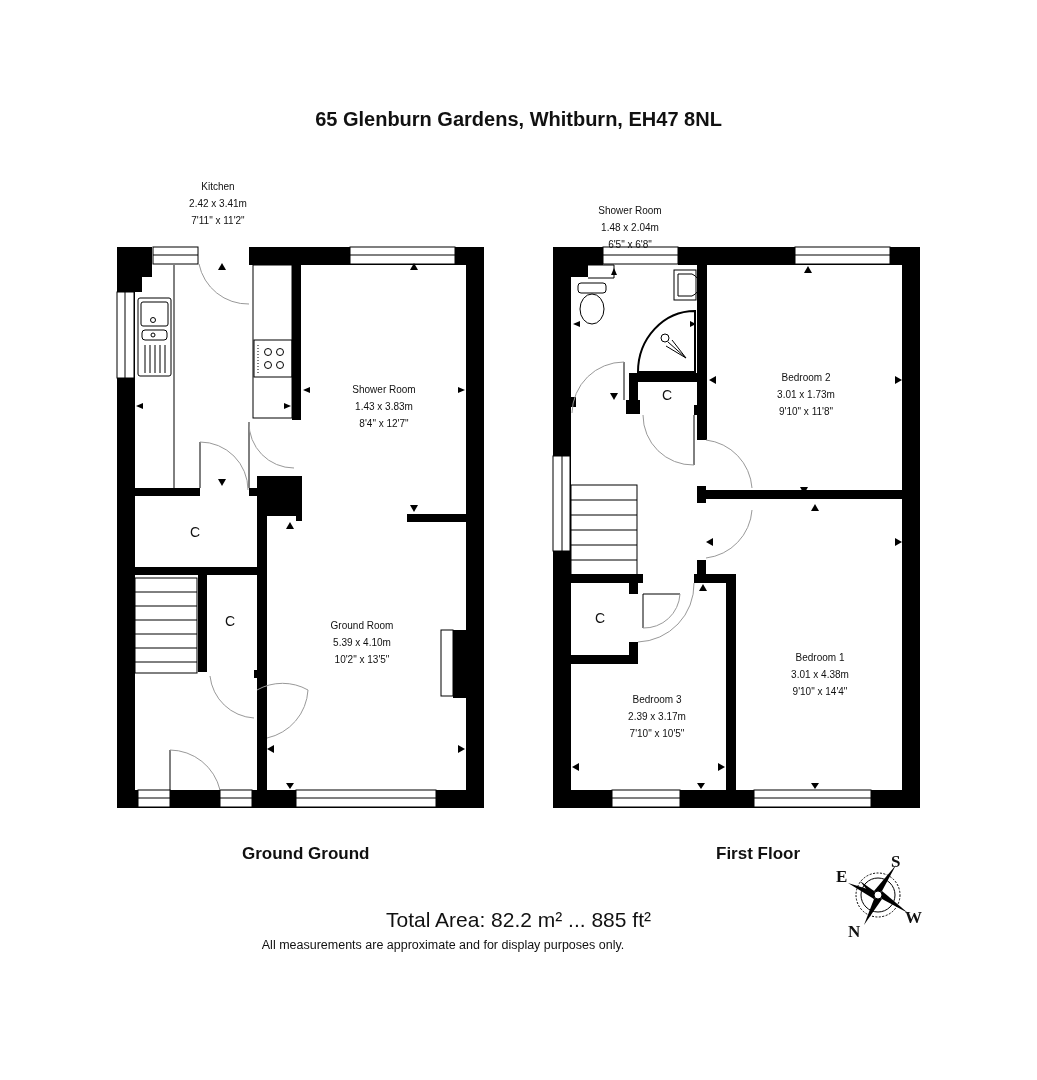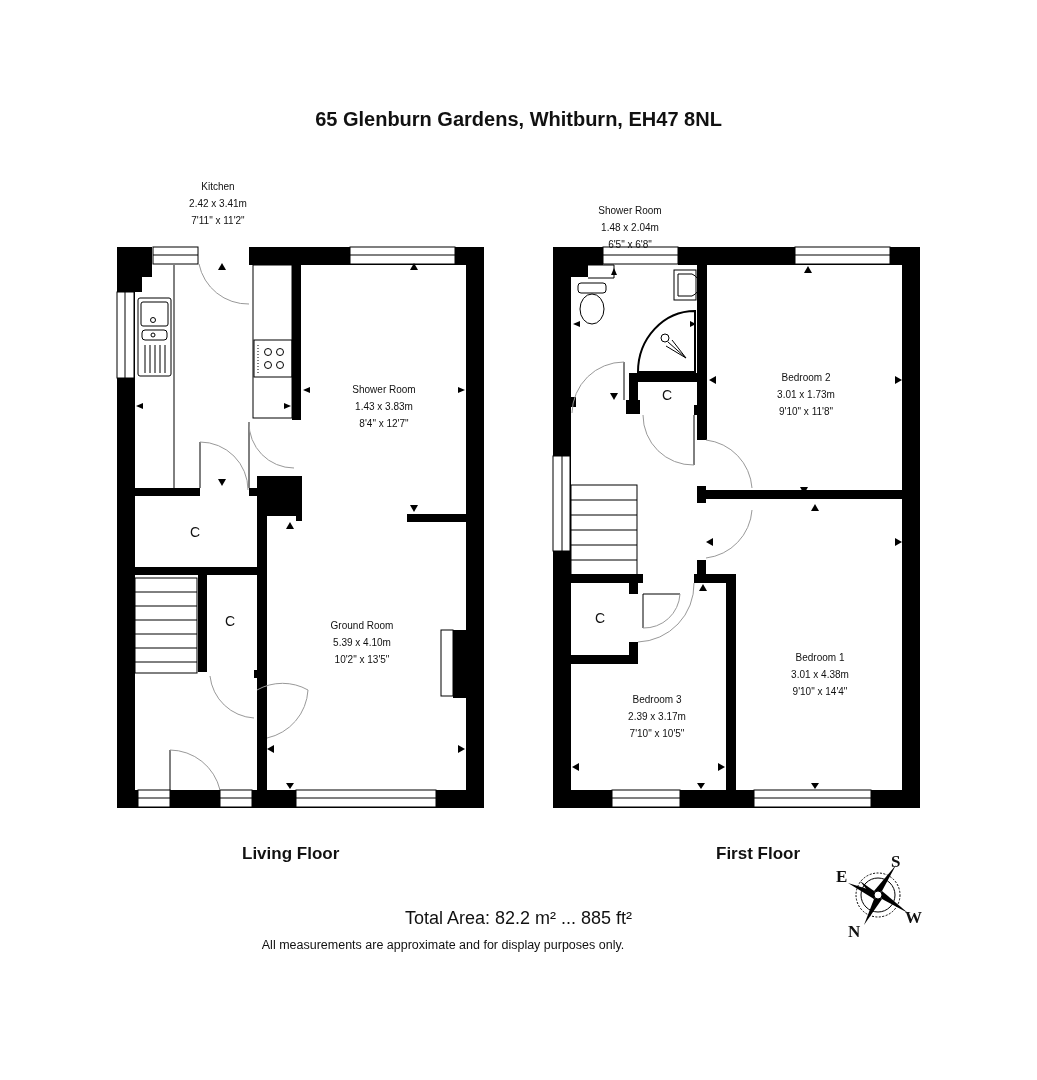--- a/index.html
+++ b/index.html
@@ -2,21 +2,21 @@
 <html><head>
   <meta charset="utf-8">
   <style>
     html, body { margin: 0; padding: 0; background: #ffffff; }
     body { width: 1037px; height: 1080px; position: relative; overflow: hidden;
            font-family: "Liberation Sans", sans-serif; color: #111; }
     .abs { position: absolute; }
     .title { left: 0; width: 1037px; top: 108px; text-align: center; font-weight: bold; font-size: 20px; }
     .room-label { position: absolute; text-align: center; font-size: 10px; line-height: 17px; width: 160px; margin-left: -80px; }
     .floor-label { position: absolute; font-weight: bold; font-size: 17px; }
-    .total { left: 0; width: 1037px; top: 908px; text-align: center; font-size: 18px; }
+    .total { left: 0; width: 1037px; top: 908px; text-align: center; font-size: 21px; }
     .disclaimer { left: 0; width: 886px; top: 938px; text-align: center; font-size: 12.5px; }
     .c-label { position: absolute; font-size: 14px; width: 20px; margin-left: -10px; text-align: center; }
     svg { position: absolute; left: 0; top: 0; }
     .compass-letter { position: absolute; font-family: "Liberation Serif", serif; font-weight: bold; font-size: 17px; }
   </style>
 </head>
 <body>
 
 <div class="abs title">65 Glenburn Gardens, Whitburn, EH47 8NL</div>
 
@@ -268,21 +268,21 @@
   <div>9'10" x 14'4"</div>
 </div>
 <div class="room-label" style="left:657px; top:691px;">
   <div>Bedroom 3</div>
   <div>2.39 x 3.17m</div>
   <div>7'10" x 10'5"</div>
 </div>
 <div class="c-label" style="left:667px; top:387px;">C</div>
 <div class="c-label" style="left:600px; top:610px;">C</div>
 
-<div class="floor-label" style="left:242px; top:844px;">Living Floor</div>
+<div class="floor-label" style="left:242px; top:844px;">Ground Ground</div>
 <div class="floor-label" style="left:716px; top:844px;">First Floor</div>
 
 <div class="abs total">Total Area: 82.2 m² ... 885 ft²</div>
 <div class="abs disclaimer">All measurements are approximate and for display purposes only.</div>
 
 <div class="compass-letter" style="left:891px; top:852px;">S</div>
 <div class="compass-letter" style="left:836px; top:867px;">E</div>
 <div class="compass-letter" style="left:848px; top:922px;">N</div>
 <div class="compass-letter" style="left:905px; top:908px;">W</div>
 

